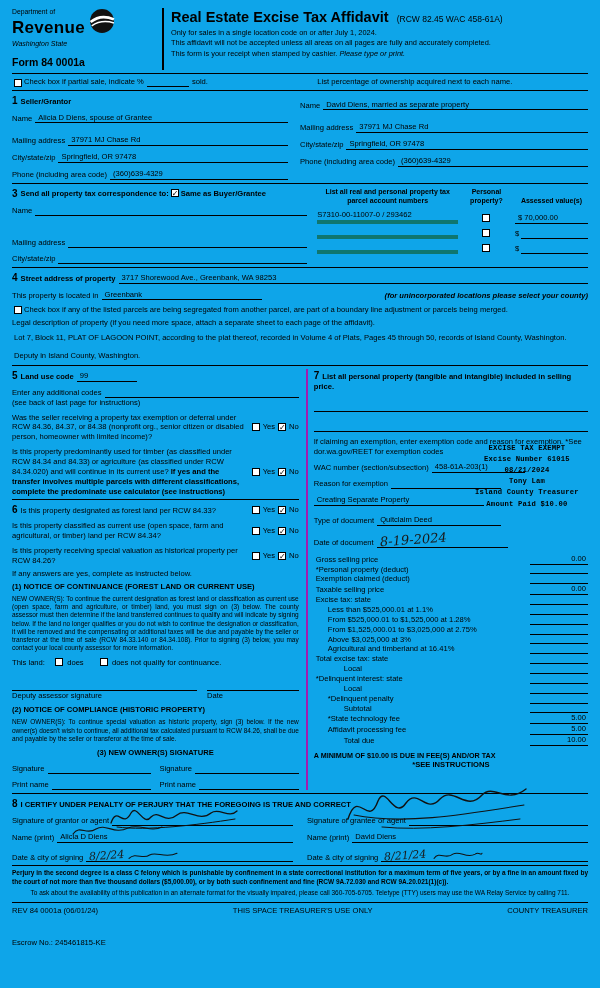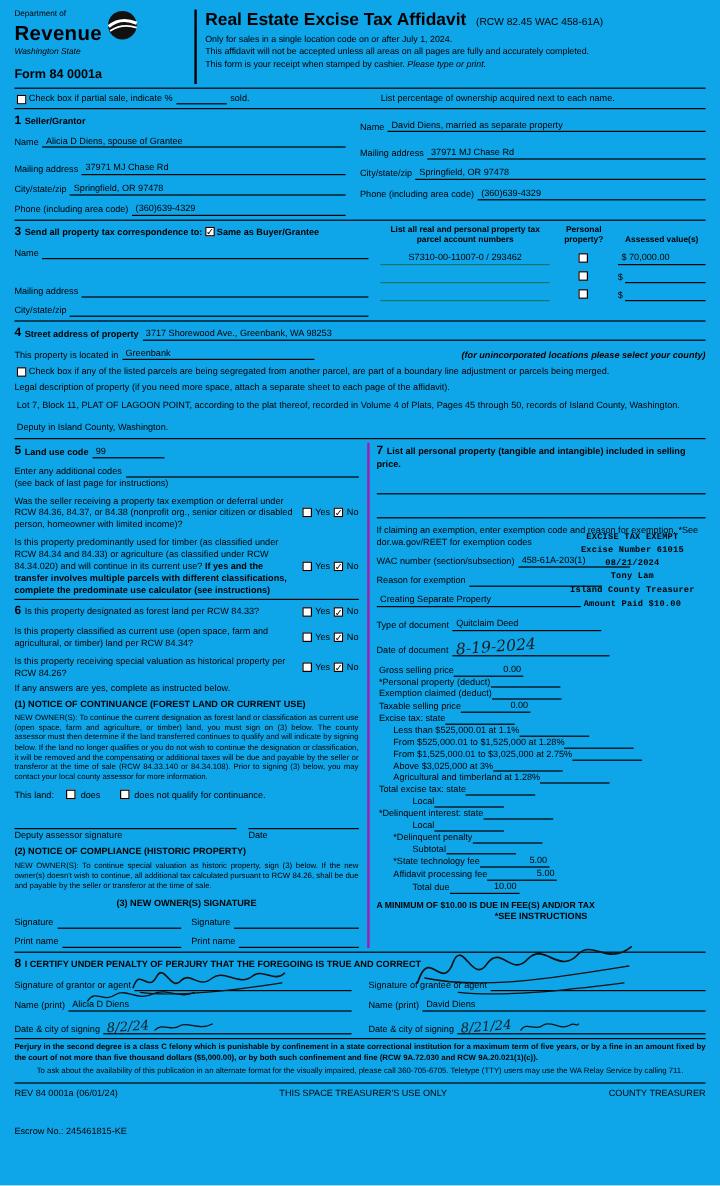--- a/index.html
+++ b/index.html
@@ -34,35 +34,35 @@
   .hnote{font-size:7.4px;margin-top:1px}
   
   .twocol>div{width:50%}
   .twocol>div:first-child{padding-right:12px}
   
   .s3l{width:53%;padding-right:10px}
   .s3r{width:47%}
   .pt-h{display:flex;font-weight:bold;text-align:center;align-items:flex-end;font-size:7px}
   .pt-c1{width:52%}.pt-c2{width:21%}.pt-c3{width:27%}
   .pt-row{display:flex;align-items:flex-end;margin-top:5px}
-  .pt-row .pc1{width:52%;border-bottom:1px solid #0f766e;min-height:9px;text-align:center}
+  .pt-row .pc1{width:52%;border-bottom:4px solid #0f766e;min-height:9px;}
   .pt-row .pc2{width:21%;text-align:center}
   .pt-row .pc3{width:27%;display:flex;}
   .pt-row .pc3 .fill{flex:1}
   
   .cols{display:flex;margin-top:3px}
   .col5{width:51%;padding-right:7px}
   .col7{width:49%;border-left:2px solid #a21caf;padding-left:6px;position:relative}
   .qrow{display:flex;align-items:center;margin-top:5px}
   .qrow .qt{flex:1}
   .shortline{width:62%}
   .stamp{position:absolute;top:74px;right:0;width:122px;text-align:center;
     font-family:"Liberation Mono",monospace;font-weight:bold;font-size:7.2px;
     line-height:1.55;letter-spacing:.2px}
-  .taxrow{display:flex;align-items:flex-end;margin-top:0}
+  .taxrow{display:flex;align-items:flex-end;justify-content:space-between;margin-top:0}
   .taxrow .tl{padding-left:2px}
   .taxrow.ind .tl{padding-left:14px}
   .taxrow.ind2 .tl{padding-left:30px}
   .tv{width:58px;border-bottom:1px solid #000;text-align:right;padding-right:2px;min-height:9px;flex:none}
   .hand{font-family:"DejaVu Serif",serif;font-style:italic;display:inline-block;
     transform:rotate(-4deg);line-height:.9;color:#1a1a1a}
   .hand-lg{font-size:13px}
   .hand-md{font-size:11px}
   .sigsvg{position:absolute;pointer-events:none}
   .ctr{text-align:center}
@@ -414,21 +414,21 @@
           </div>
         <div class="taxrow ind">
             <span class="tl">From $1,525,000.01 to $3,025,000 at 2.75%</span>
             <span class="tv"></span>
           </div>
         <div class="taxrow ind">
             <span class="tl">Above $3,025,000 at 3%</span>
             <span class="tv"></span>
           </div>
         <div class="taxrow ind">
-            <span class="tl">Agricultural and timberland at 1.28%</span>
+            <span class="tl">Agricultural and timberland at 16.41%</span>
             <span class="tv"></span>
           </div>
         <div class="taxrow">
             <span class="tl">Total excise tax: state</span>
             <span class="tv"></span>
           </div>
         <div class="taxrow ind2">
             <span class="tl">Local</span>
             <span class="tv"></span>
           </div>

